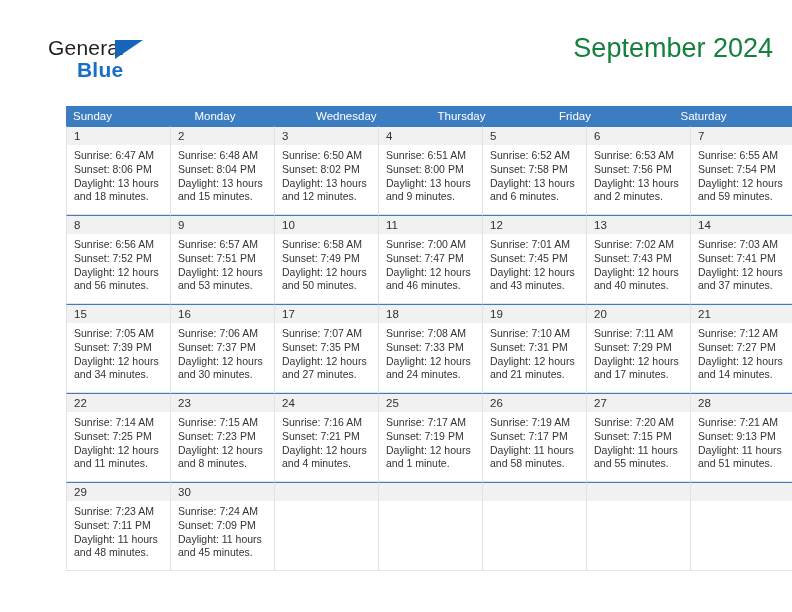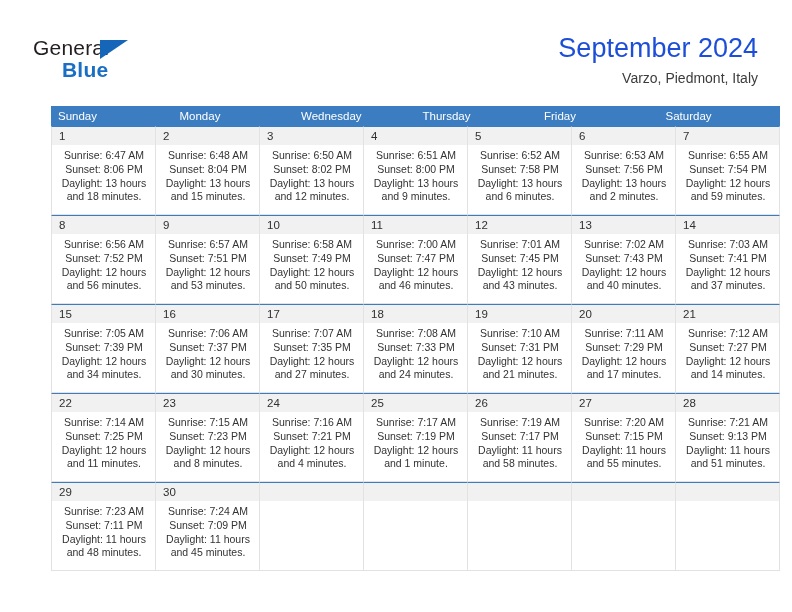--- a/index.html
+++ b/index.html
@@ -12,20 +12,21 @@
     height: 612px;
     font-family: "Liberation Sans", sans-serif;
     color: #222222;
     overflow: hidden;
   }
   .page {
     position: relative;
     width: 684px;
     height: 612px;
     box-sizing: border-box;
+    margin-left: 15px;
   }
 
   
   .topbar {
     position: absolute;
     left: 0;
     top: 0;
     width: 792px;
     height: 100px;
   }
@@ -66,21 +67,21 @@
   }
 
   .title-block {
     position: absolute;
     right: 34px;
     top: 32px;
     text-align: right;
   }
   .cal-title {
     font-size: 27px;
-    color: #1d4ed8;
+    color: #15803d;
     line-height: 32px;
     font-weight: normal;
     white-space: nowrap;
     text-align: center;
   }
   .cal-subtitle {
     margin-top: 6px;
     font-size: 14px;
     color: #3c3c3c;
     line-height: 17px;
@@ -140,42 +141,40 @@
     box-sizing: border-box;
   }
   .cell.empty .daynum {
     background: #f1f1f1;
   }
   .info {
     padding: 4px 6px 0 7px;
     font-size: 10.5px;
     line-height: 13.8px;
     color: #333333;
-    text-align: center;
   }
   .info div {
     white-space: nowrap;
   }
 </style>
 </head>
 <body>
 
 <div class="page">
 
   <div class="topbar">
 
     <div class="logo">
       <span class="logo-general">General</span>
       <span class="logo-tri"></span>
       <span class="logo-blue">Blue</span>
     </div>
 
     <div class="title-block">
       <div class="cal-title">September 2024</div>
-      <div class="cal-subtitle">Varzo, Piedmont, Italy</div>
     </div>
 
   </div>
 
   <div class="calendar">
 
     <div class="weekdays">
       <div class="weekday">Sunday</div>
       <div class="weekday">Monday</div>
       <div class="weekday">Wednesday</div>

